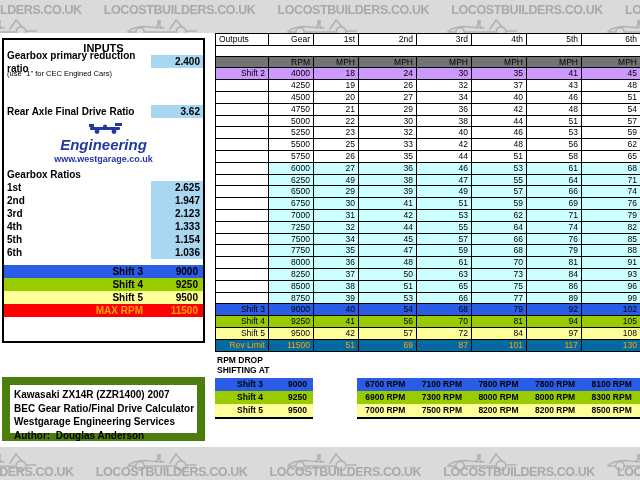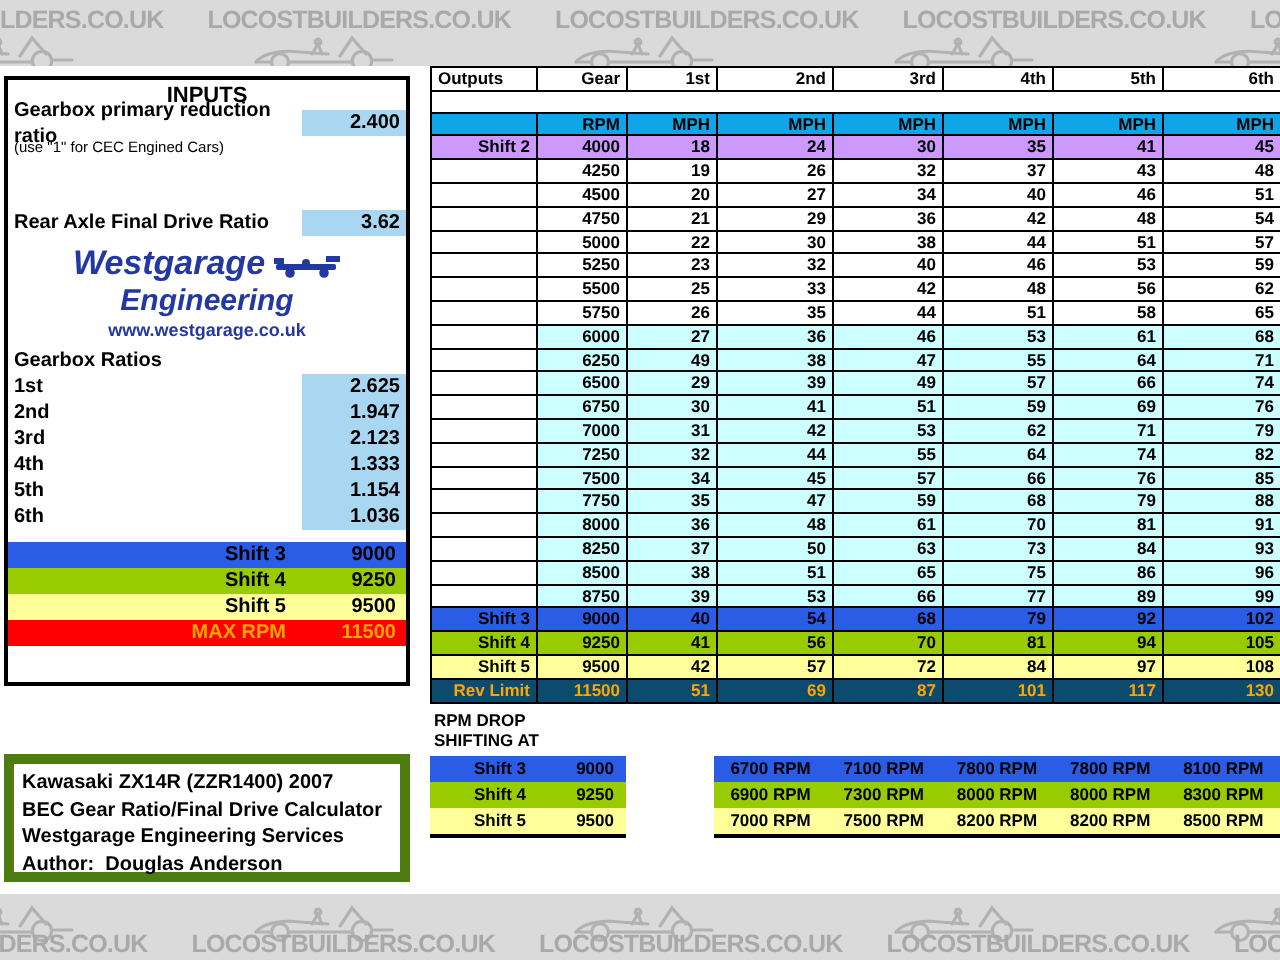--- a/index.html
+++ b/index.html
@@ -47,39 +47,39 @@
   .shift-row { display:flex; align-items:center; height:13px; }
   .shift-row .s-label { flex:1; text-align:right; padding-right:12px; line-height:13px; }
   .shift-row .s-value { width:48px; text-align:right; padding-right:5px; line-height:13px; }
   .bg-shift3 { background:#2b5ce6; color:#000; }
   .bg-shift4 { background:#99cc00; color:#000; }
   .bg-shift5 { background:#ffff99; color:#000; }
   .bg-maxrpm { background:#ff0000; color:#ffa500; }
 
   
   .credits-box { position:absolute; left:2px; top:377px; width:203px; height:64px;
-    border:5px solid #4d7c0f; padding:3px 4px; font-weight:bold; font-size:10px; }
+    border:8px solid #4d7c0f; padding:3px 4px; font-weight:bold; font-size:10px; }
   .credits-box .credit-line { line-height:13.5px; white-space:pre; }
 
   
   .output-area { position:absolute; left:215px; top:33px; width:425px; }
   table.gear { border-collapse:collapse; table-layout:fixed; width:425px;
-    font-size:8.5px; font-weight:bold; color:#000; }
+    font-size:8.5px; font-weight:normal; color:#000; }
   table.gear td { border:1px solid #000; height:10.8px; line-height:10.8px;
     padding:0 3px 0 0; text-align:right; overflow:hidden; }
   table.gear td.lft { text-align:left; padding:0 0 0 3px; }
   table.gear td.blank { border-left:1px solid #000; border-right:1px solid #000; }
-  tr.unitrow td { background:#0ea5e9; }
+  tr.unitrow td { background:#737373; }
   tr.shift2 td { background:#cc99ff; }
   tr.cyan td { background:#ccffff; }
   tr.cyan td.labelcell { background:#ffffff; }
   tr.shift3 td { background:#2b5ce6; }
   tr.shift4 td { background:#99cc00; }
   tr.shift5 td { background:#ffff99; }
-  tr.revlimit td { background:#0c4a6e; color:#ffa500; }
+  tr.revlimit td { background:#0369a1; color:#ffa500; }
 
   
   .rpmdrop { margin-top:3px; font-weight:bold; font-size:8.5px; color:#000; }
   .rpmdrop-title { padding-left:2px; line-height:10px; }
   .rpmdrop-rows { margin-top:3px; }
   .rd-row { display:flex; height:13px; }
   .rd-left { display:flex; width:98px; }
   .rd-left .rd-label { flex:1; text-align:right; padding-right:10px; line-height:13px; }
   .rd-left .rd-value { width:40px; text-align:right; padding-right:6px; line-height:13px; }
   .rd-gap { width:44px; }
@@ -158,21 +158,21 @@
         </div>
       </div>
     <div class="note-line">(use "1" for CEC Engined Cars)</div>
     <div class="spacer26"></div>
     <div class="field-row">
       <div class="field-label">Rear Axle Final Drive Ratio</div>
       <div class="field-value">3.62</div>
     </div>
     <div class="logo-block">
       <div>
-        <span class="logo-line1">Westgarage</span><span class="logo-car"><svg viewBox="0 0 34 12">
+        <span class="logo-car"><svg viewBox="0 0 34 12">
               <g fill="#2338a0">
                 <rect x="1" y="5" width="30" height="3" rx="1"></rect>
                 <rect x="0" y="2" width="5" height="3"></rect>
                 <rect x="26" y="1" width="7" height="3"></rect>
                 <circle cx="8" cy="9.5" r="2.4"></circle>
                 <circle cx="25" cy="9.5" r="2.4"></circle>
                 <circle cx="16" cy="4.5" r="2"></circle>
               </g>
             </svg></span>
       </div>

